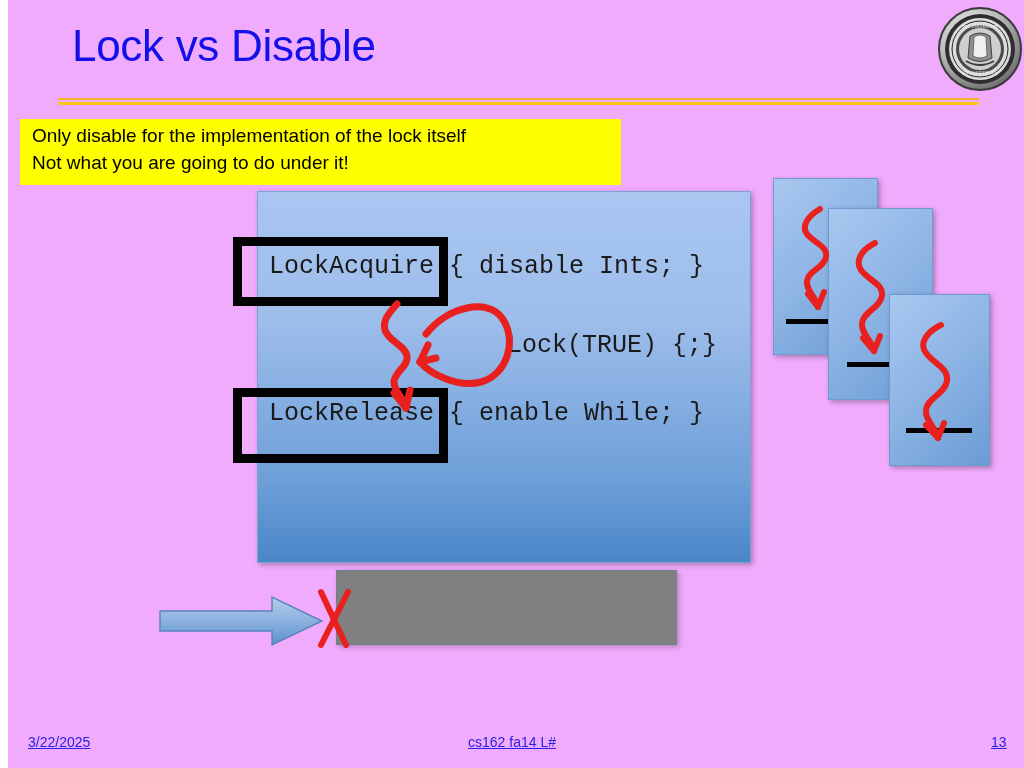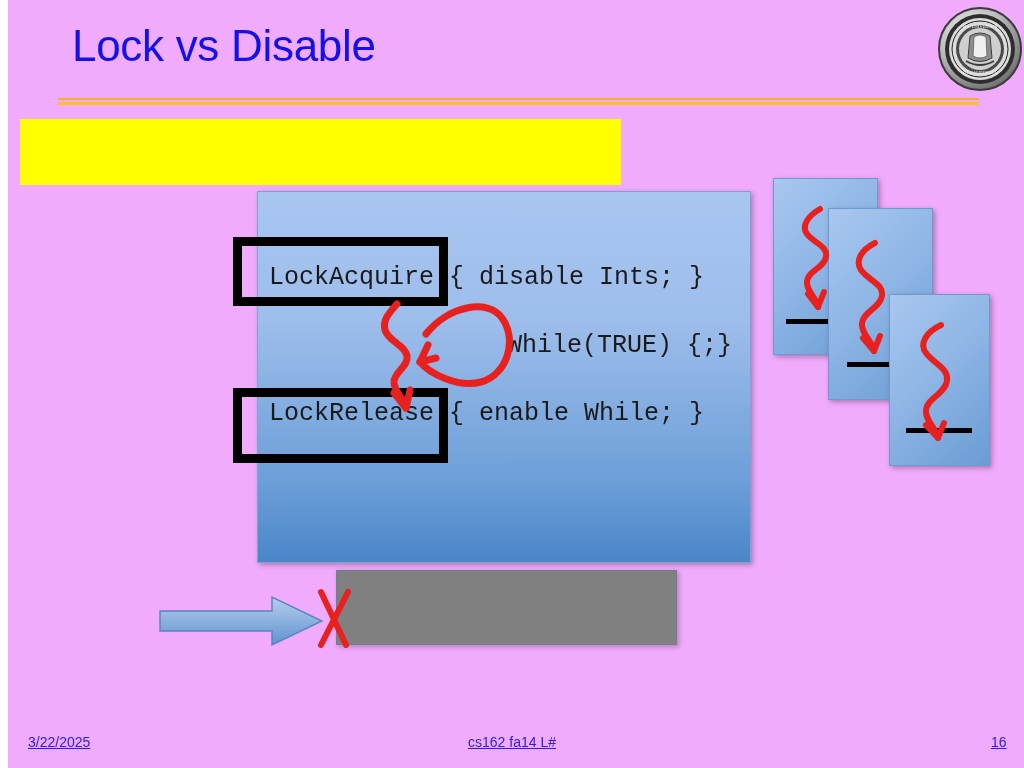--- a/index.html
+++ b/index.html
@@ -88,21 +88,21 @@
 
   
   .code-line {
     position: absolute;
     font-family: "Liberation Mono", "DejaVu Sans Mono", monospace;
     font-size: 25px;
     color: #1a1a1a;
     white-space: pre;
     letter-spacing: 0px;
   }
-  #line-acquire { left: 261px; top: 263px; }
+  #line-acquire { left: 261px; top: 252px; }
   #line-while   { left: 499px; top: 331px; }
   #line-release { left: 261px; top: 399px; }
 
   
   .black-box {
     position: absolute;
     border: 9px solid #000000;
     box-sizing: border-box;
     background: transparent;
   }
@@ -213,26 +213,28 @@
       <path d="M30 55 q14 8 28 0" fill="none" stroke="#3c3c3c" stroke-width="2"></path>
       <circle cx="44" cy="43" r="28" fill="none" stroke="#1f1f1f" stroke-width="1"></circle>
       <g fill="#efefef" font-size="4.4" font-family="Liberation Serif, serif">
         <text x="44" y="22" text-anchor="middle">THE UNIVERSITY</text>
         <text x="44" y="68" text-anchor="middle">OF CALIFORNIA</text>
       </g>
     </svg>
   </div>
 
   <div id="callout">
+    <div class="line">Only disable for the implementation of the lock itself</div>
+    <div class="line">Not what you are going to do under it!</div>
   </div>
 
   <div id="code-panel"></div>
 
   <div class="code-line" id="line-acquire">LockAcquire { disable Ints; }</div>
-  <div class="code-line" id="line-while">While(TRUE) {;}</div>
+  <div class="code-line" id="line-while">Lock(TRUE) {;}</div>
   <div class="code-line" id="line-release">LockRelease { enable While; }</div>
 
   <div class="black-box" id="box-acquire"></div>
   <div class="black-box" id="box-release"></div>
 
   <div class="card" id="card-1">
     <div class="card-line"></div>
   </div>
   <div class="card" id="card-2">
     <div class="card-line"></div>
@@ -290,15 +292,15 @@
                C 917 421, 928 427, 930 438" stroke-width="6"></path>
       <path d="M930 438 L 918 425 M930 438 L 936 423" stroke-width="6"></path>
 
       <path d="M313 592 L 338 645" stroke-width="6"></path>
       <path d="M340 592 L 313 645" stroke-width="6"></path>
     </g>
   </svg>
 
   <div class="footer-text" id="footer-date">3/22/2025</div>
   <div class="footer-text" id="footer-center">cs162 fa14 L#</div>
-  <div class="footer-text" id="footer-page">16</div>
+  <div class="footer-text" id="footer-page">13</div>
 
 </div>
 
 </body></html>

